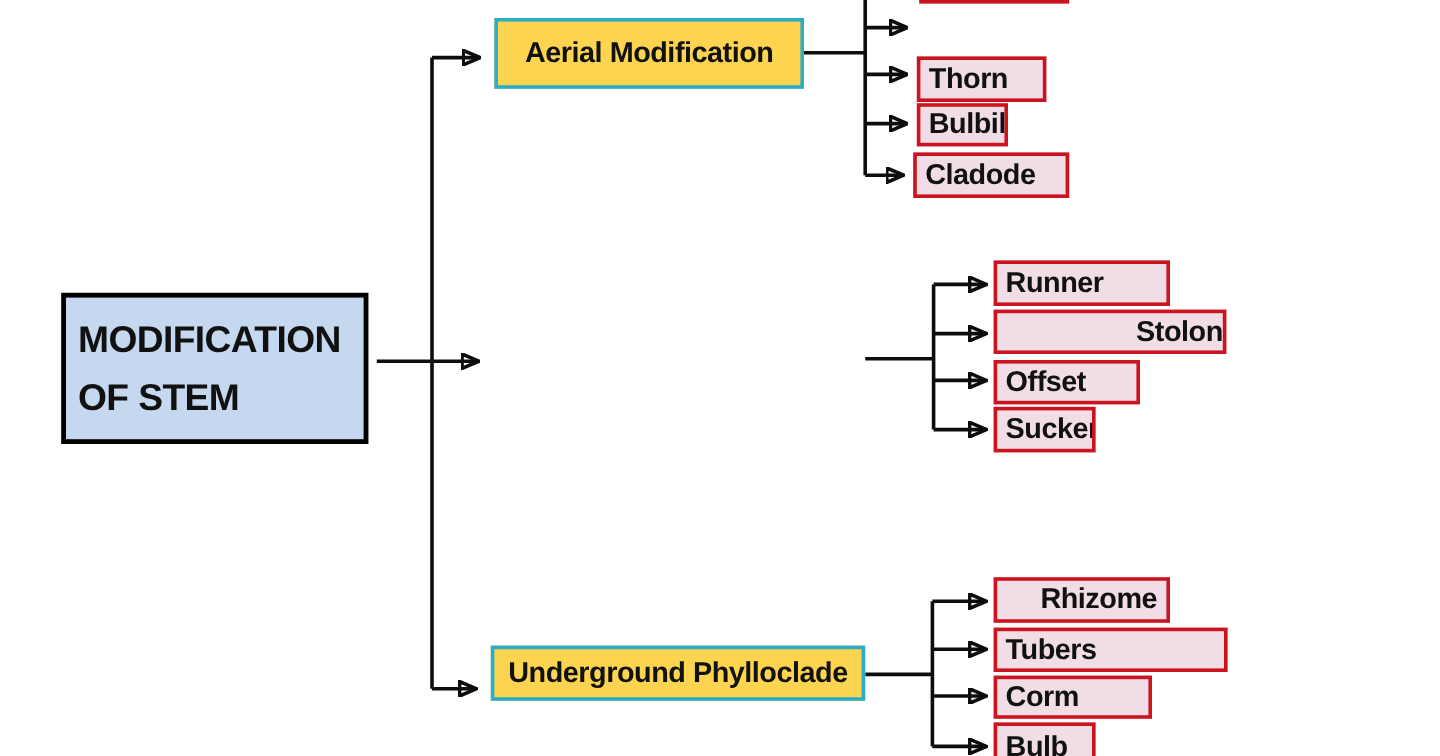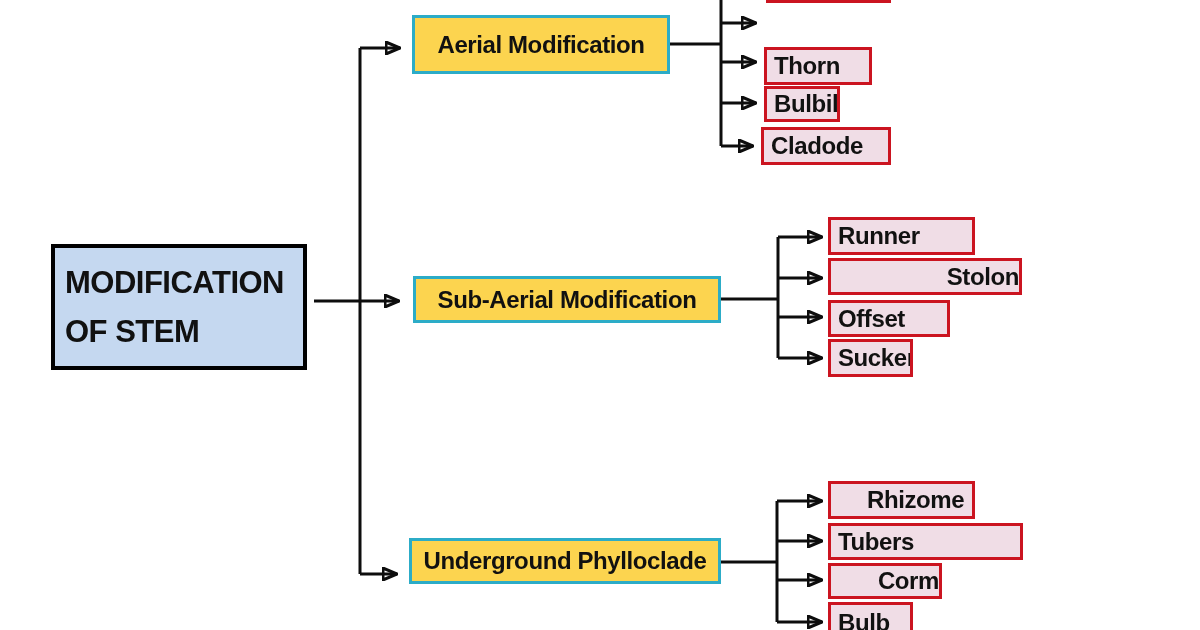--- a/index.html
+++ b/index.html
@@ -59,21 +59,21 @@
   #item-bulbil      { left: 764px; top: 86px;  width: 76px;  height: 36px; }
   #item-cladode     { left: 761px; top: 127px; width: 130px; height: 38px; }
 
   #item-runner { left: 828px; top: 217px; width: 147px; height: 38px; }
   #item-stolon { left: 828px; top: 258px; width: 194px; height: 37px; justify-content: flex-end; }
   #item-offset { left: 828px; top: 300px; width: 122px; height: 37px; }
   #item-sucker { left: 828px; top: 339px; width: 85px;  height: 38px; }
 
   #item-rhizome { left: 828px; top: 481px; width: 147px; height: 38px; padding-left: 36px; }
   #item-tubers  { left: 828px; top: 523px; width: 195px; height: 37px; }
-  #item-corm    { left: 828px; top: 563px; width: 114px; height: 36px; justify-content: flex-end; }
+  #item-corm    { left: 828px; top: 563px; width: 132px; height: 36px; }
   #item-bulb    { left: 828px; top: 602px; width: 85px;  height: 42px; }
 </style>
 </head>
 <body>
 
 <div id="canvas">
 
   <svg id="connectors">
     <defs>
       <marker id="arrow" markerUnits="userSpaceOnUse" markerWidth="16" markerHeight="14" refX="15" refY="7" orient="auto">
@@ -110,23 +110,20 @@
   </svg>
 
   <div class="box root-box">
     <span>MODIFICATION</span>
     <span>OF STEM</span>
   </div>
 
   <div class="box branch-box" id="branch-aerial">
     <span>Aerial Modification</span>
   </div>
-  <div class="box branch-box" id="branch-subaerial">
-    <span>Sub-Aerial Modification</span>
-  </div>
   <div class="box branch-box" id="branch-underground">
     <span>Underground Phylloclade</span>
   </div>
 
   <div class="box item-box" id="item-truncated-top"></div>
 
   <div class="box item-box" id="item-thorn">
     <span>Thorn</span>
   </div>
   <div class="box item-box" id="item-bulbil">

